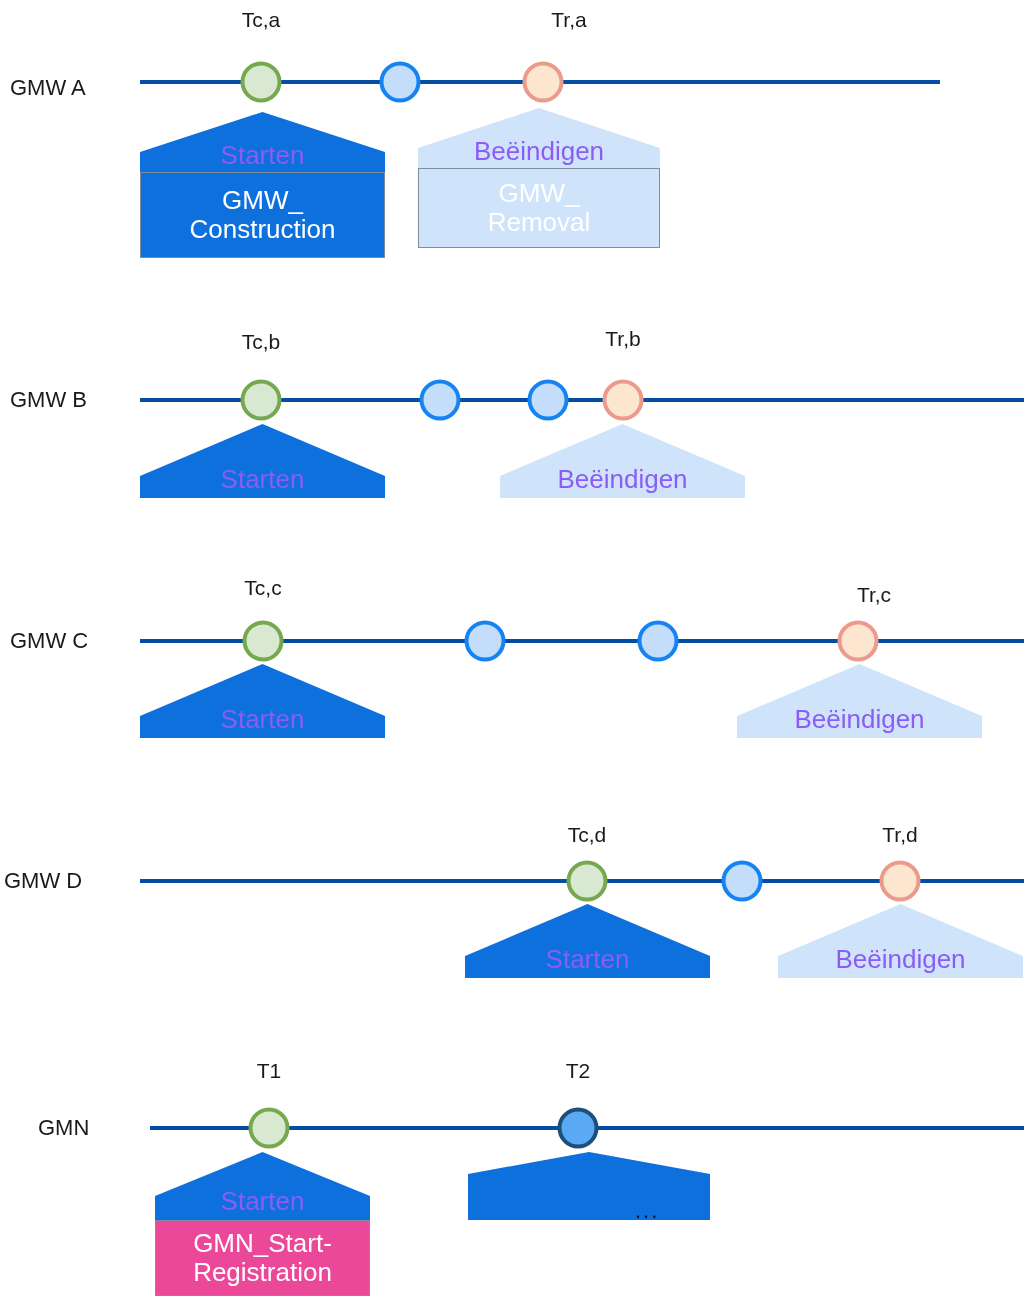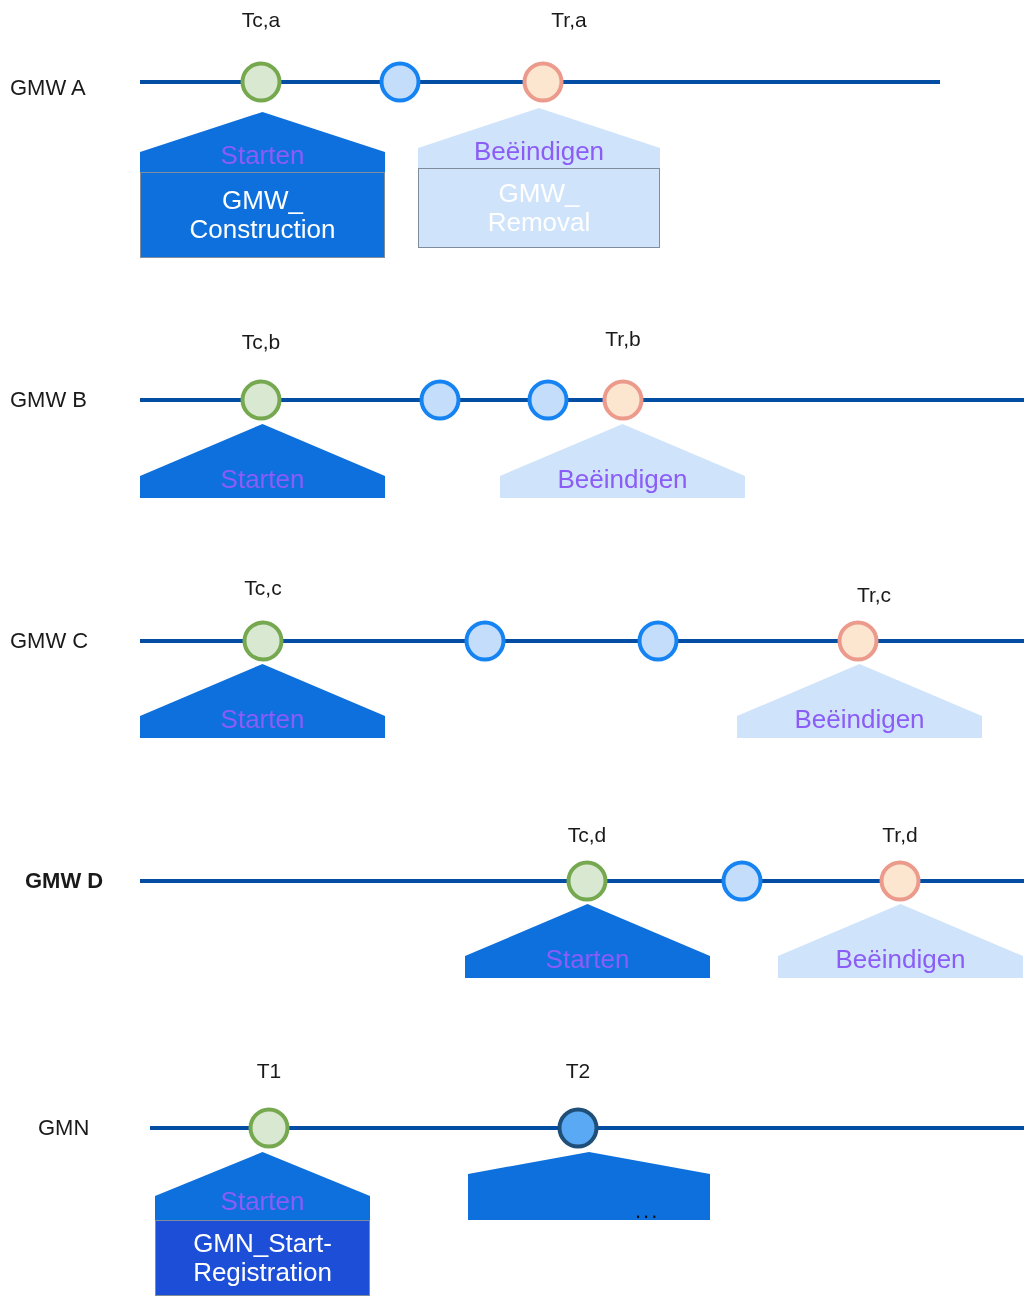--- a/index.html
+++ b/index.html
@@ -187,21 +187,21 @@
       </svg>
     </div>
     <div class="roof-text" style="top:40px;">Beëindigen</div>
   </div>
 
   <div class="node green" style="left:263px;top:641px;width:41px;height:41px;"></div>
   <div class="node blue" style="left:485px;top:641px;width:41px;height:41px;"></div>
   <div class="node blue" style="left:658px;top:641px;width:41px;height:41px;"></div>
   <div class="node salmon" style="left:858px;top:641px;width:41px;height:41px;"></div>
 
-  <div class="row-label" style="left:25px;top:881px;font-weight:bold;">GMW D</div>
+  <div class="row-label" style="left:4px;top:881px;">GMW D</div>
   <div class="timeline" style="left:140px;top:881px;width:884px;"></div>
 
   <div class="tick-label" style="left:587px;top:823px;text-align:right;">Tc,d</div>
   <div class="tick-label" style="left:900px;top:823px;">Tr,d</div>
 
   <div class="house" style="left:465px;top:904px;width:245px;height:74px;">
     <div class="roof" style="height:74px;">
       <svg viewBox="0 0 245 74" preserveAspectRatio="none" aria-hidden="true">
         <polygon points="0,52 122.5,0 245,52 245,74 0,74" fill="#0e70dd"></polygon>
       </svg>
@@ -228,21 +228,21 @@
   <div class="tick-label" style="left:269px;top:1059px;">T1</div>
   <div class="tick-label" style="left:578px;top:1059px;">T2</div>
 
   <div class="house" style="left:155px;top:1152px;width:215px;height:144px;">
     <div class="roof" style="height:68px;">
       <svg viewBox="0 0 215 68" preserveAspectRatio="none" aria-hidden="true">
         <polygon points="0,44 107.5,0 215,44 215,68 0,68" fill="#0e70dd"></polygon>
       </svg>
     </div>
     <div class="roof-text" style="top:34px;">Starten</div>
-    <div class="body" style="top:68px;height:76px;background:#1d4ed8;border:1px solid #7f8c9b;">
+    <div class="body" style="top:68px;height:76px;background:#ec4899;border:1px solid #7f8c9b;">
       <div class="body-text">GMN_Start-
 Registration</div>
     </div>
   </div>
 
   <div class="house" style="left:468px;top:1152px;width:242px;height:144px;">
     <div class="roof" style="height:68px;">
       <svg viewBox="0 0 242 68" preserveAspectRatio="none" aria-hidden="true">
         <polygon points="0,22 121,0 242,22 242,68 0,68" fill="#0e70dd"></polygon>
       </svg>

